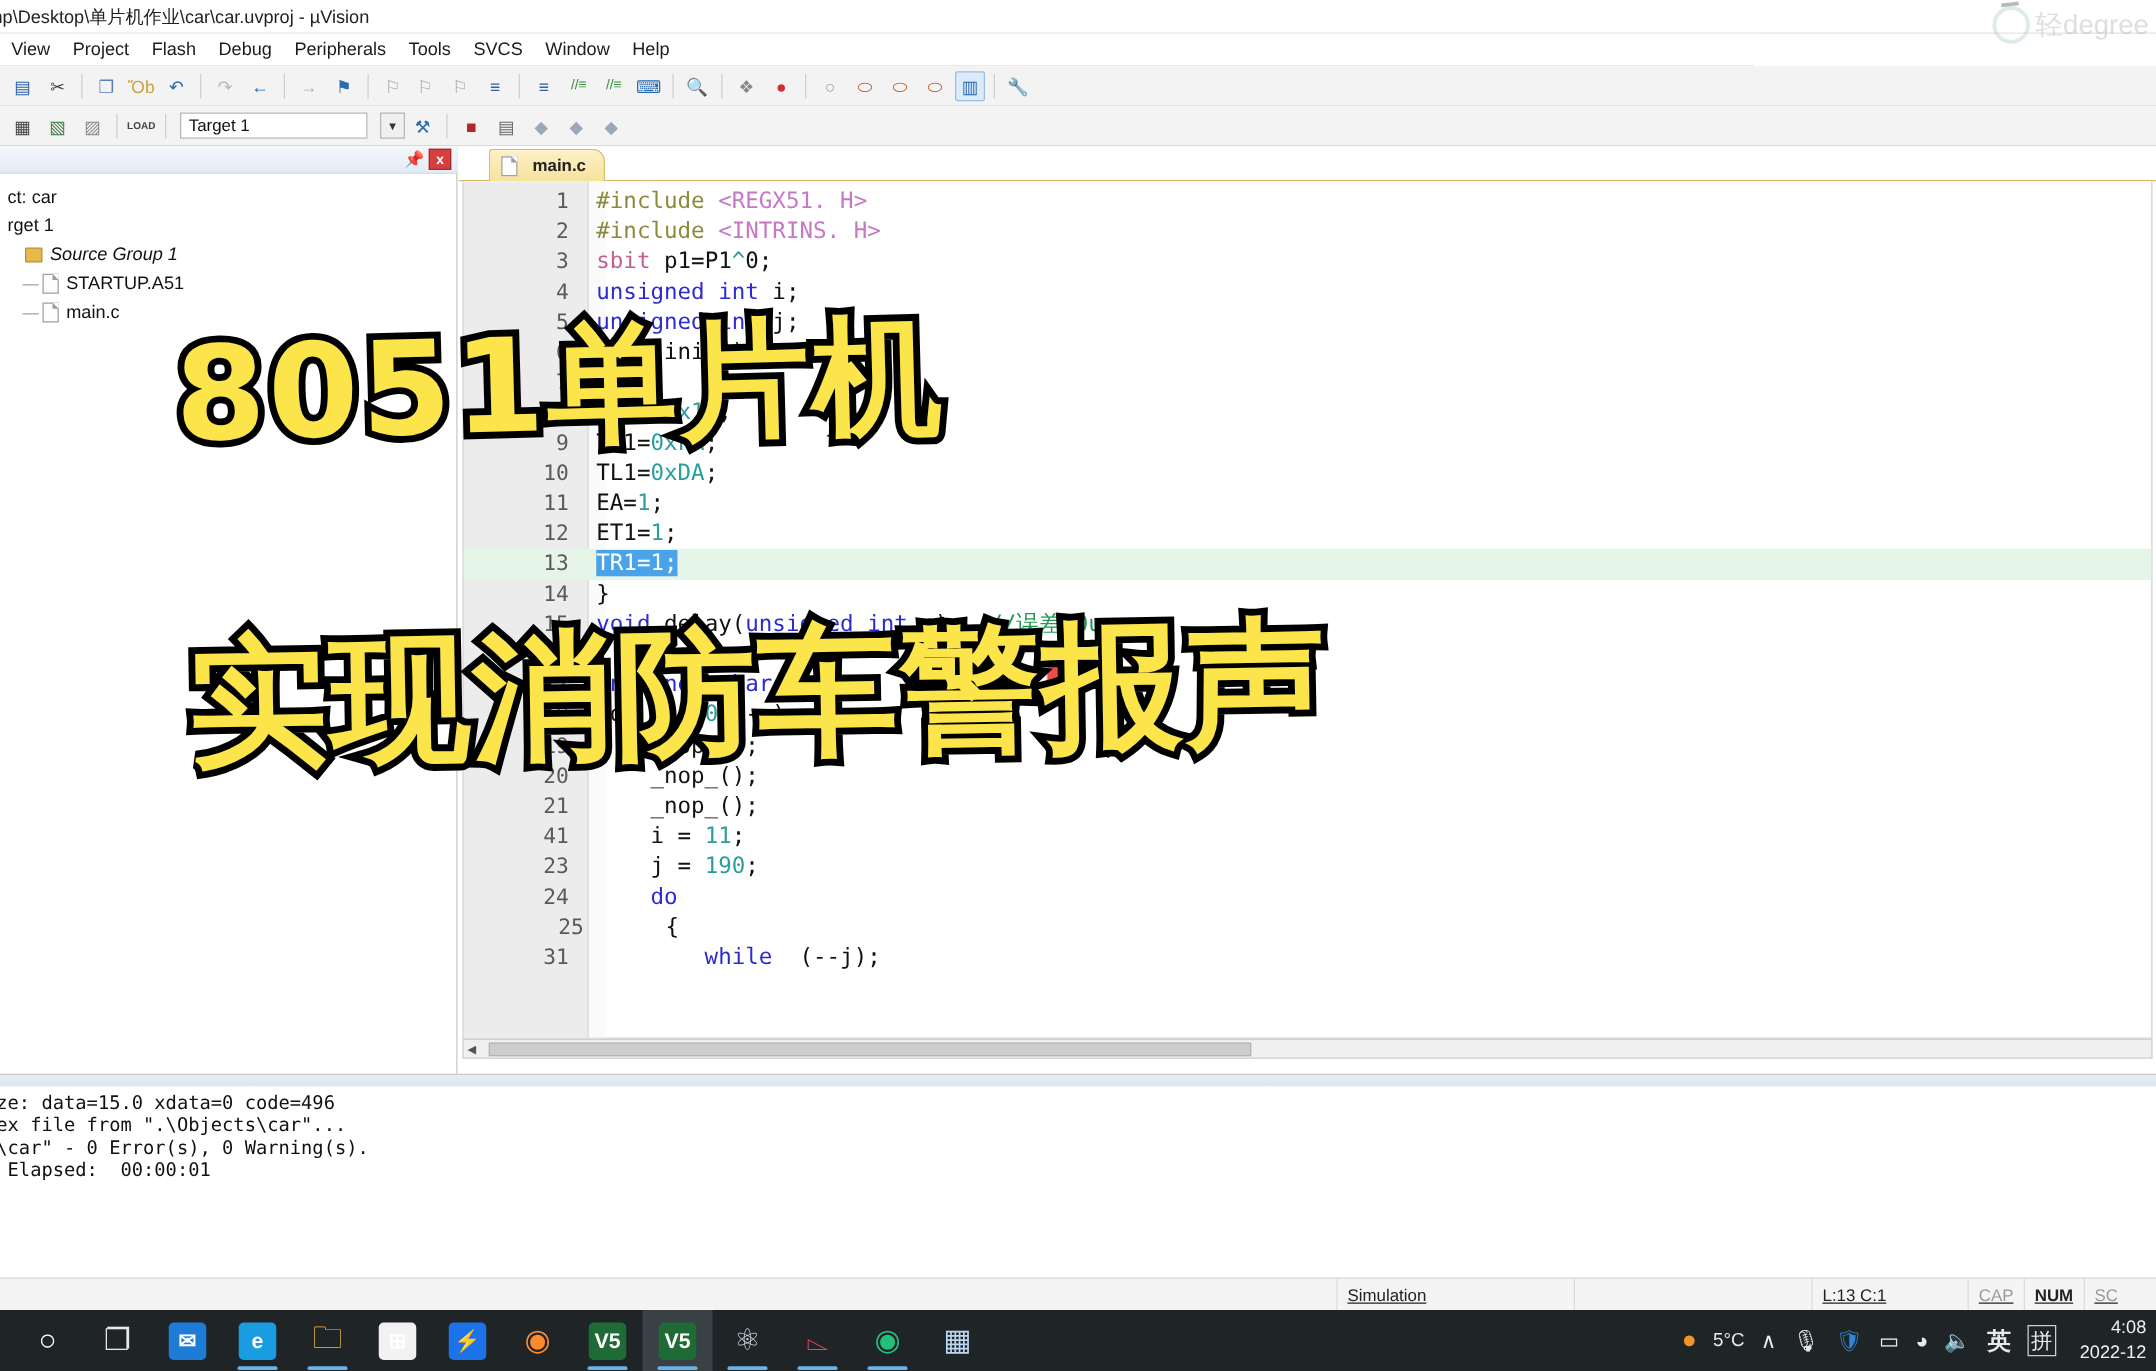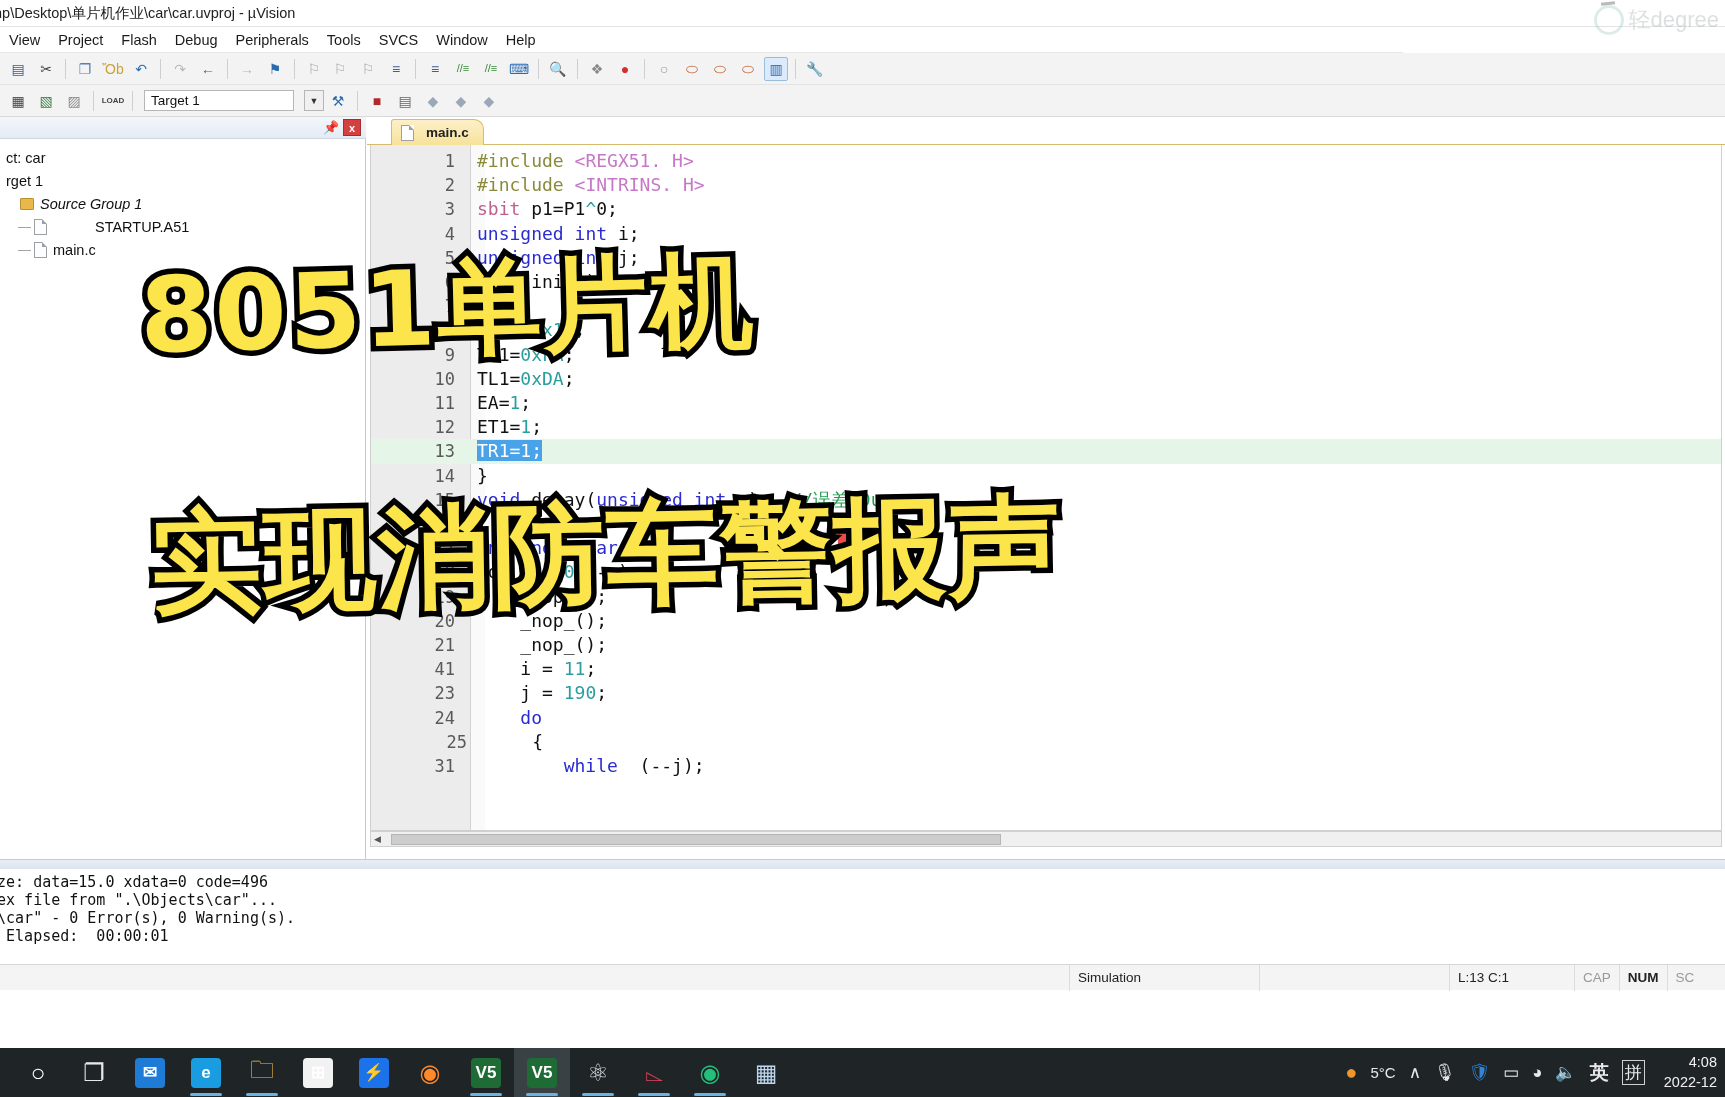--- a/index.html
+++ b/index.html
@@ -209,23 +209,23 @@
     background:linear-gradient(#e8eef6,#dbe4ef);
   }
   #buildpane .bl{
     position:absolute; left:-12px;
     font-family:"DejaVu Sans Mono", monospace; font-size:15px; color:#111;
     white-space:pre;
   }
 
   
   #statusbar{
-    position:absolute; left:0; top:964px; width:1725px; height:26px;
+    position:absolute; left:0; top:1022px; width:1725px; height:26px;
     background:#f4f4f4; border-top:1px solid #d8d8d8;
-    display:flex; align-items:center; font-size:13.5px; color:#222;
+    display:flex; font-size:13.5px; color:#222;text-decoration:underline;
   }
   #statusbar .cell{
     height:26px;display:flex;align-items:center;padding:0 8px;
     border-right:1px solid #dcdcdc;
   }
 
   
   #taskbar{
     position:absolute; left:0; top:1048px; width:1725px; height:49px;
     background:#1f2427; display:flex; align-items:center;
@@ -360,21 +360,21 @@
       <div class="tree-row" style="top: 30px; left: 6px;">
         <span>ct: car</span>
       </div>
       <div class="tree-row" style="top: 53px; left: 6px;">
         <span>rget 1</span>
       </div>
       <div class="tree-row" style="top: 76px; left: 20px; font-style: italic;">
         <span class="folder-ico" style="background: rgb(232, 184, 75);"></span>
         <span>Source Group 1</span>
       </div>
-      <div class="tree-row" style="top: 99px; left: 34px; gap: 42px;">
+      <div class="tree-row" style="top: 99px; left: 34px;">
         <span class="doc-ico"></span>
         <span>STARTUP.A51</span>
       </div>
       <div class="tree-dash" style="left: 18px; top: 102px;">—</div>
       <div class="tree-row" style="top: 122px; left: 34px;">
         <span class="doc-ico"></span>
         <span>main.c</span>
       </div>
       <div class="tree-dash" style="left: 18px; top: 125px;">—</div>
     </div>

